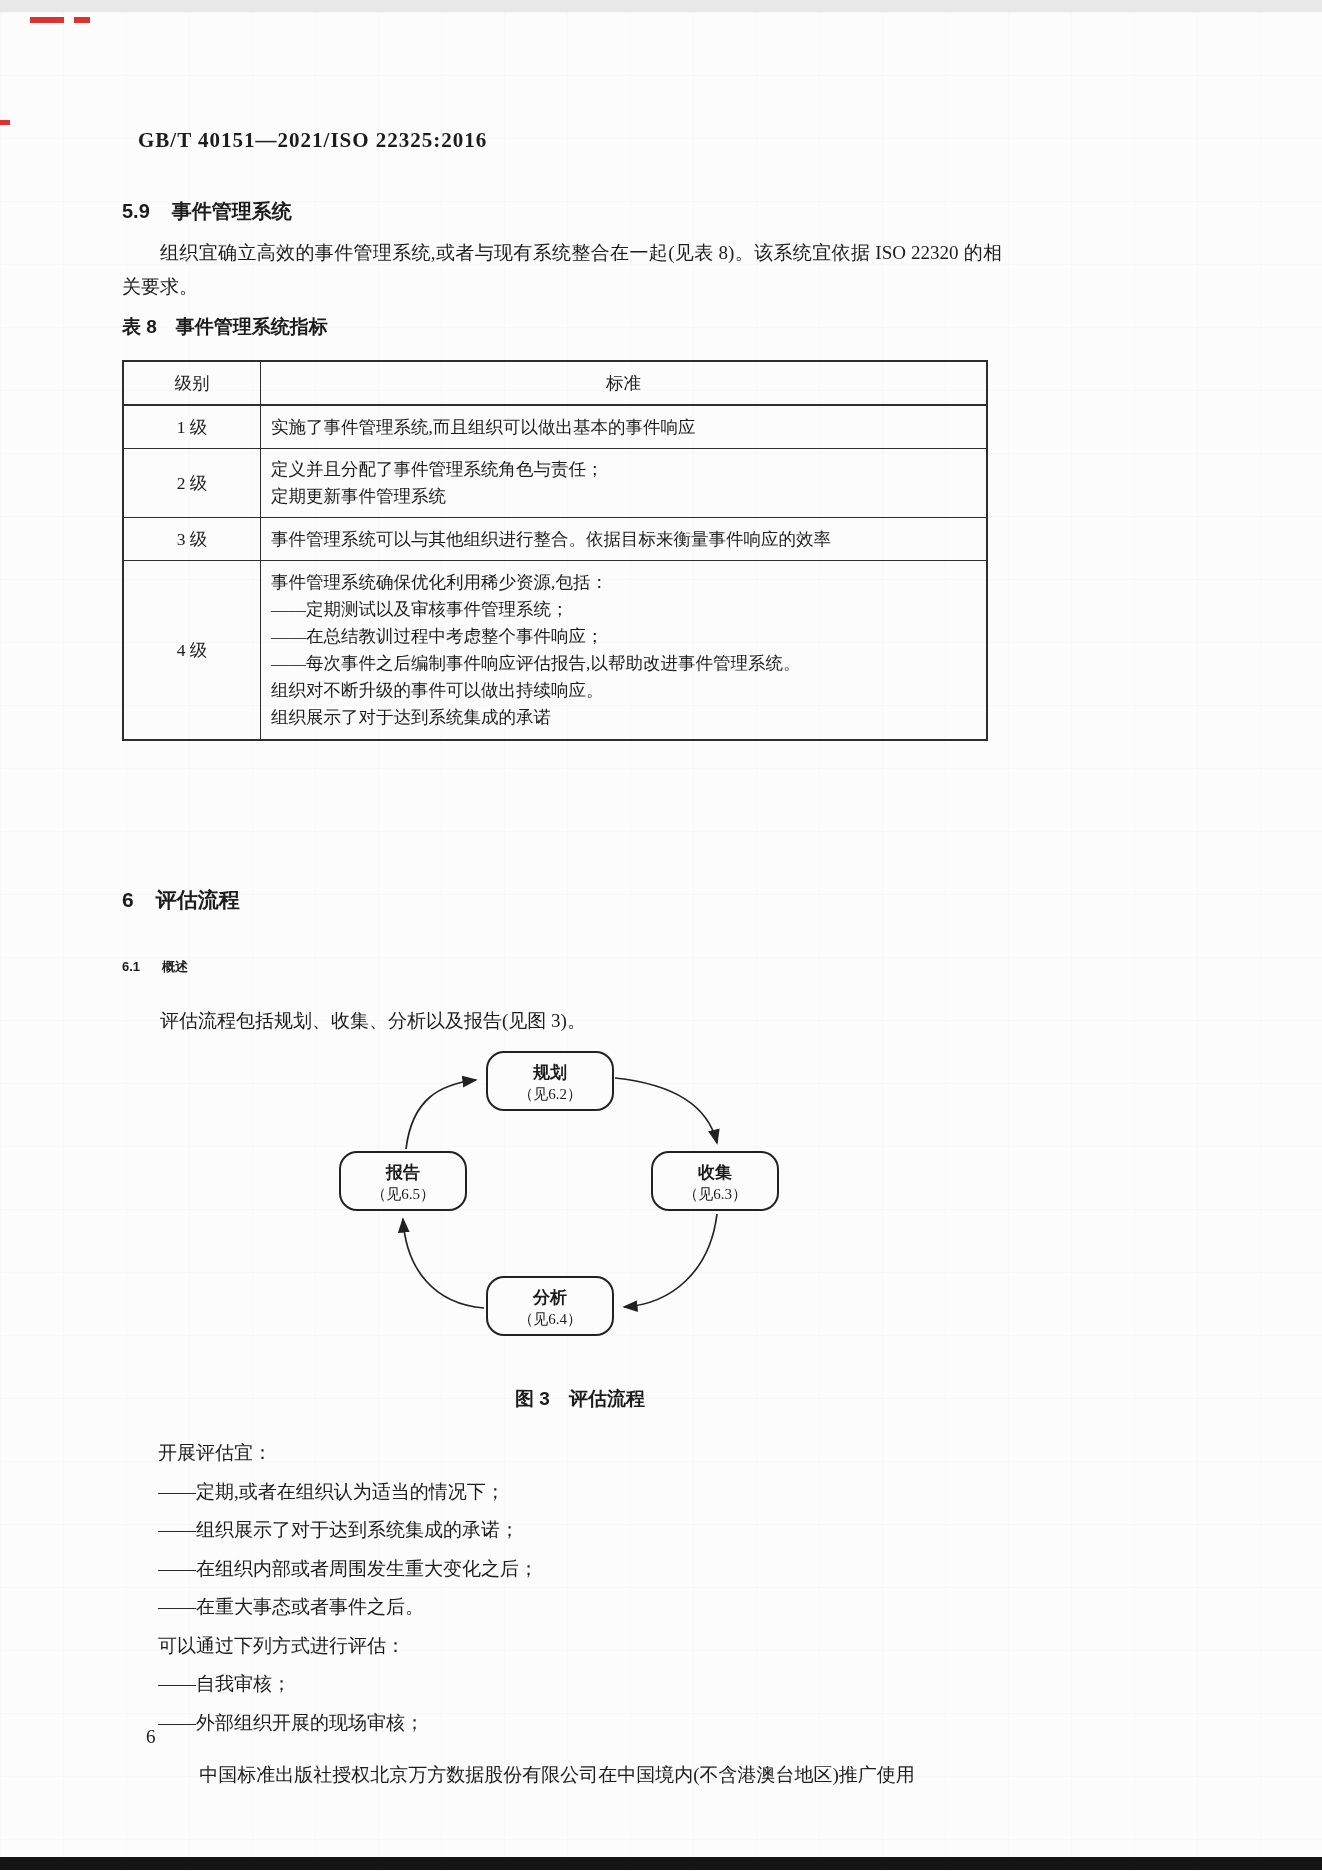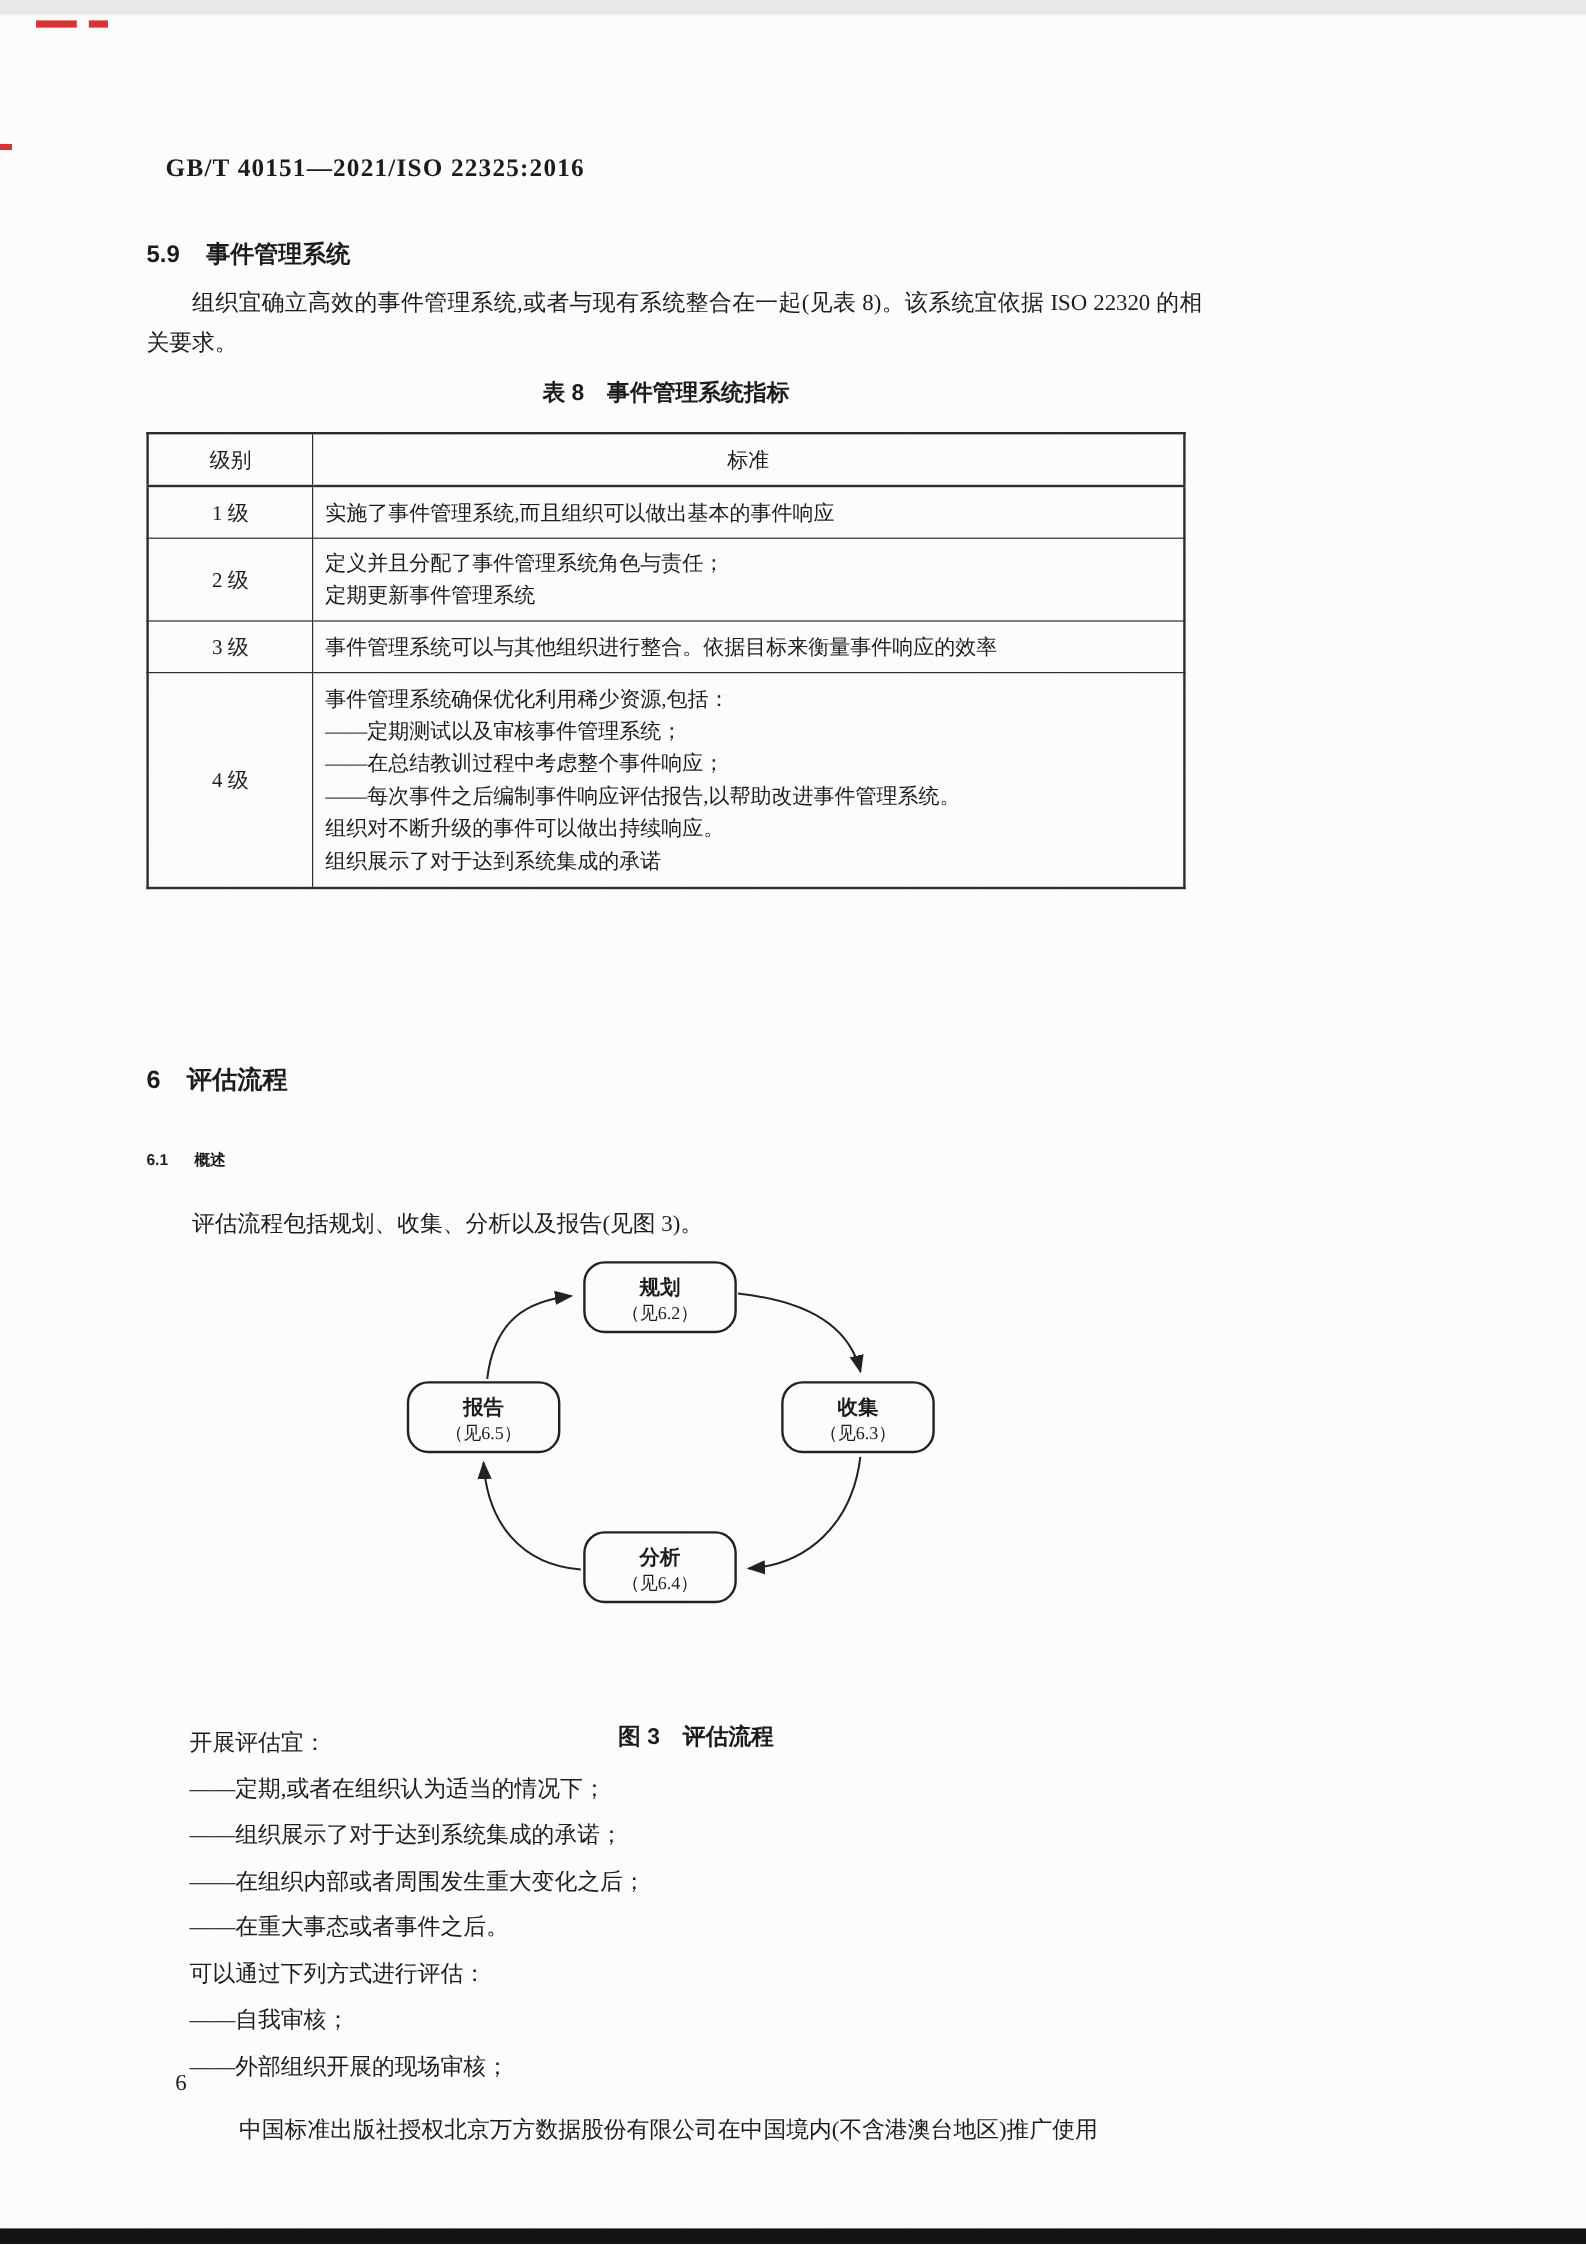--- a/index.html
+++ b/index.html
@@ -36,21 +36,21 @@
   .h-6{left:122px;top:874px;font-size:21px;}
   .h-61{left:122px;top:946px;font-size:13px;}
   .para{
     left:122px;width:880px;
     font-size:19px;line-height:34px;
     text-indent:2em;text-align:justify;
   }
   .p-59{top:224px;}
   .p-61{top:992px;width:760px;}
   .tbl-caption{
-    left:122px;top:302px;width:866px;text-align:center;
+    left:122px;top:302px;width:866px;
     font-family:"Liberation Sans","DejaVu Sans",sans-serif;
     font-weight:bold;font-size:19px;
   }
   table.std-table{
     position:absolute;left:122px;top:348px;width:866px;
     border-collapse:collapse;
     font-size:17.5px;
   }
   table.std-table td{
     border:1px solid #2e2e2e;
@@ -69,21 +69,21 @@
   tr.r2 td{height:52px;}
   tr.r3 td{height:28px;}
   tr.r4 td{height:164px;}
   .diagram{left:300px;top:1035px;width:560px;height:300px;}
   .node-name{
     font-family:"Liberation Sans","DejaVu Sans",sans-serif;
     font-weight:bold;font-size:17px;fill:#1c1c1c;
   }
   .node-ref{font-family:"Liberation Serif","DejaVu Serif",serif;font-size:15px;fill:#1c1c1c;}
   .fig-caption{
-    left:300px;top:1422px;width:560px;text-align:center;
+    left:300px;top:1374px;width:560px;text-align:center;
     font-family:"Liberation Sans","DejaVu Sans",sans-serif;
     font-weight:bold;font-size:19px;
   }
   .list-block{
     left:158px;top:1422px;width:820px;
     font-size:19px;line-height:38.5px;
   }
   .page-num{left:146px;top:1714px;font-size:19px;}
   .footer-line{
     left:122px;top:1750px;width:870px;text-align:center;

